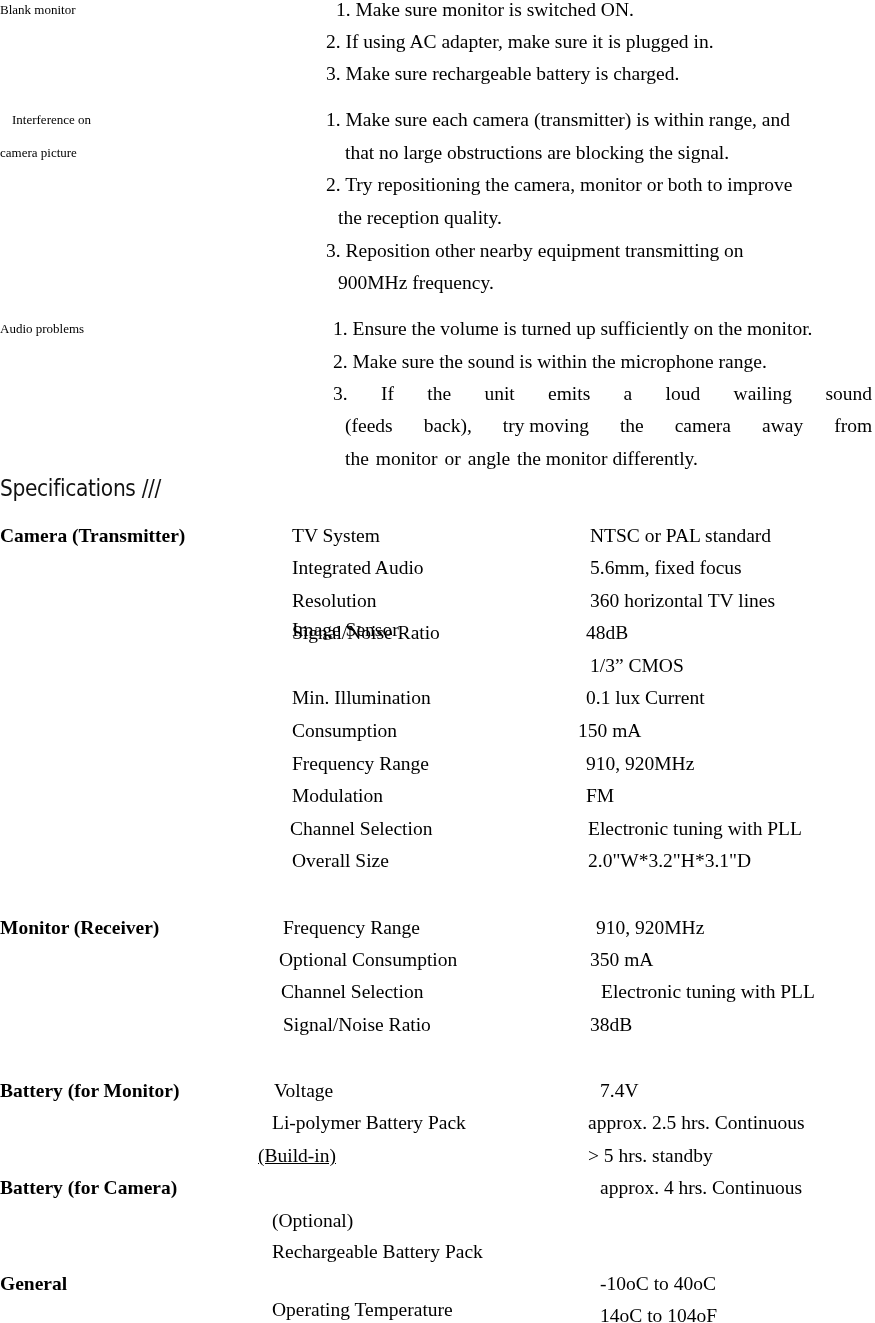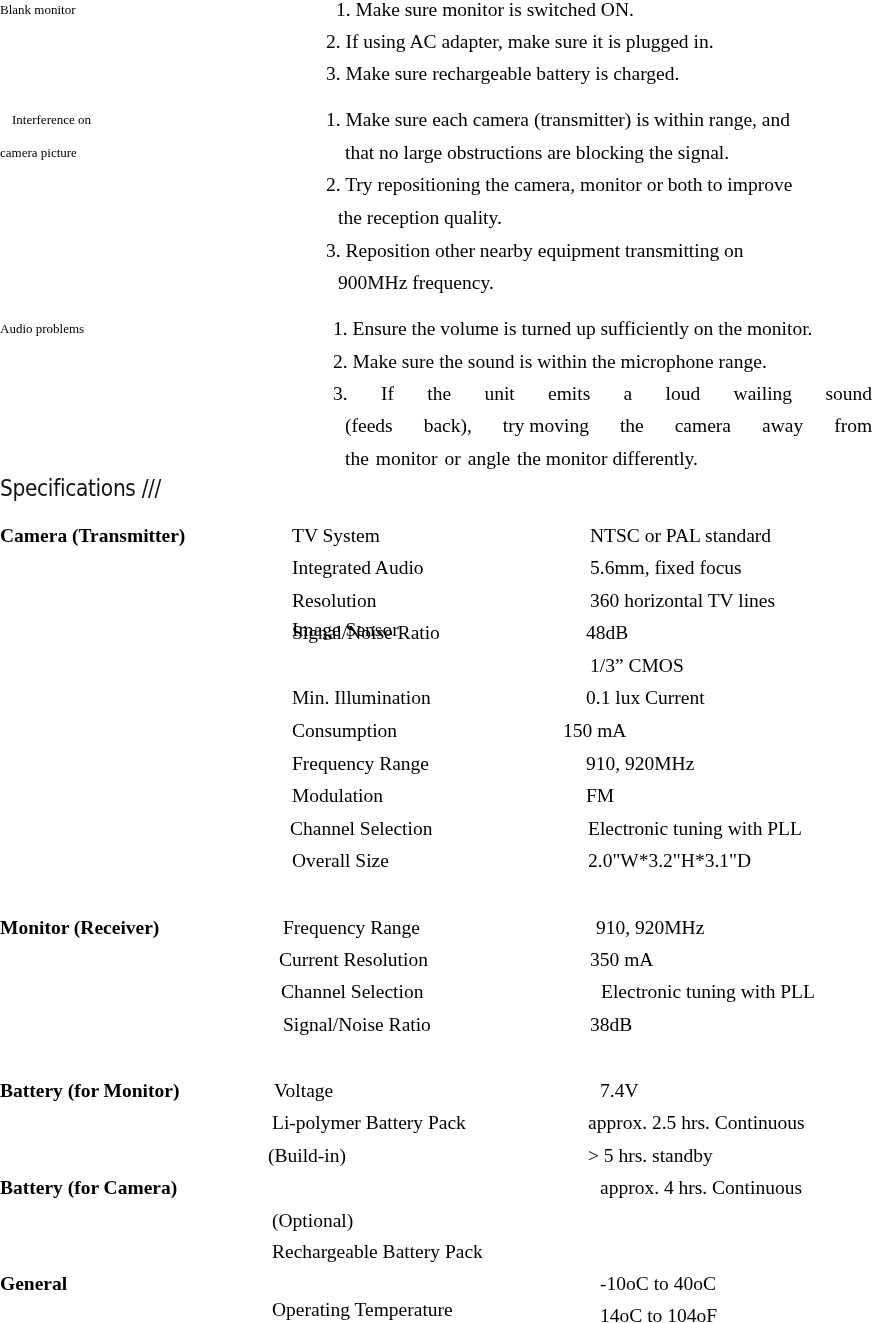--- a/index.html
+++ b/index.html
@@ -150,44 +150,44 @@
       <div class="t sp-val" style="left: 590px; top: 558px;">5.6mm, fixed focus</div>
       <div class="t sp-key" style="left: 292px; top: 591px;">Resolution</div>
       <div class="t sp-val" style="left: 590px; top: 591px;">360 horizontal TV lines</div>
       <div class="t sp-key" style="left: 292px; top: 623px;">Signal/Noise Ratio</div>
       <div class="t sp-val" style="left: 586px; top: 623px;">48dB</div>
       <div class="t sp-key" style="left: 292px; top: 620px;">Image Sensor</div>
       <div class="t sp-val" style="left: 590px; top: 656px;">1/3” CMOS</div>
       <div class="t sp-key" style="left: 292px; top: 688px;">Min. Illumination</div>
       <div class="t sp-val" style="left: 586px; top: 688px;">0.1 lux Current</div>
       <div class="t sp-key" style="left: 292px; top: 721px;">Consumption</div>
-      <div class="t sp-val" style="left: 563px; top: 721px;">150 mA</div>
+      <div class="t sp-val" style="left: 578px; top: 721px;">150 mA</div>
       <div class="t sp-key" style="left: 292px; top: 754px;">Frequency Range</div>
       <div class="t sp-val" style="left: 586px; top: 754px;">910, 920MHz</div>
       <div class="t sp-key" style="left: 292px; top: 786px;">Modulation</div>
       <div class="t sp-val" style="left: 586px; top: 786px;">FM</div>
       <div class="t sp-key" style="left: 290px; top: 819px;">Channel Selection</div>
       <div class="t sp-val" style="left: 588px; top: 819px;">Electronic tuning with PLL</div>
       <div class="t sp-key" style="left: 292px; top: 851px;">Overall Size</div>
       <div class="t sp-val" style="left: 588px; top: 851px;">2.0"W*3.2"H*3.1"D</div>
       <div class="t sp-cat" style="left: 0px; top: 918px;">Monitor (Receiver)</div>
       <div class="t sp-key" style="left: 283px; top: 918px;">Frequency Range</div>
       <div class="t sp-val" style="left: 596px; top: 918px;">910, 920MHz</div>
-      <div class="t sp-key" style="left: 279px; top: 950px;">Current Resolution</div>
+      <div class="t sp-key" style="left: 279px; top: 950px;">Optional Consumption</div>
       <div class="t sp-val" style="left: 590px; top: 950px;">350 mA</div>
       <div class="t sp-key" style="left: 281px; top: 982px;">Channel Selection</div>
       <div class="t sp-val" style="left: 601px; top: 982px;">Electronic tuning with PLL</div>
       <div class="t sp-key" style="left: 283px; top: 1015px;">Signal/Noise Ratio</div>
       <div class="t sp-val" style="left: 590px; top: 1015px;">38dB</div>
       <div class="t sp-cat" style="left: 0px; top: 1081px;">Battery (for Monitor)</div>
       <div class="t sp-key" style="left: 274px; top: 1081px; text-align: right;">Voltage</div>
       <div class="t sp-val" style="left: 600px; top: 1081px;">7.4V</div>
       <div class="t sp-key" style="left: 272px; top: 1113px;">Li-polymer Battery Pack</div>
       <div class="t sp-val" style="left: 588px; top: 1113px;">approx. 2.5 hrs. Continuous</div>
-      <div class="t sp-key" style="left: 268px; top: 1146px;">(Build-in)</div>
+      <div class="t sp-key" style="left: 258px; top: 1146px; text-decoration: underline;">(Build-in)</div>
       <div class="t sp-val" style="left: 588px; top: 1146px;">&gt; 5 hrs. standby</div>
       <div class="t sp-cat" style="left: 0px; top: 1178px;">Battery (for Camera)</div>
       <div class="t sp-key" style="left: 272px; top: 1242px;">Rechargeable Battery Pack</div>
       <div class="t sp-val" style="left: 600px; top: 1178px;">approx. 4 hrs. Continuous</div>
       <div class="t sp-key" style="left: 272px; top: 1211px;">(Optional)</div>
       <div class="t sp-cat" style="left: 0px; top: 1274px;">General</div>
       <div class="t sp-key" style="left: 272px; top: 1274px; margin-top: 26px;">Operating Temperature</div>
       <div class="t sp-val" style="left: 600px; top: 1274px;">-10oC to 40oC</div>
       <div class="t sp-val" style="left: 600px; top: 1306px;">14oC to 104oF</div>
     </div>

